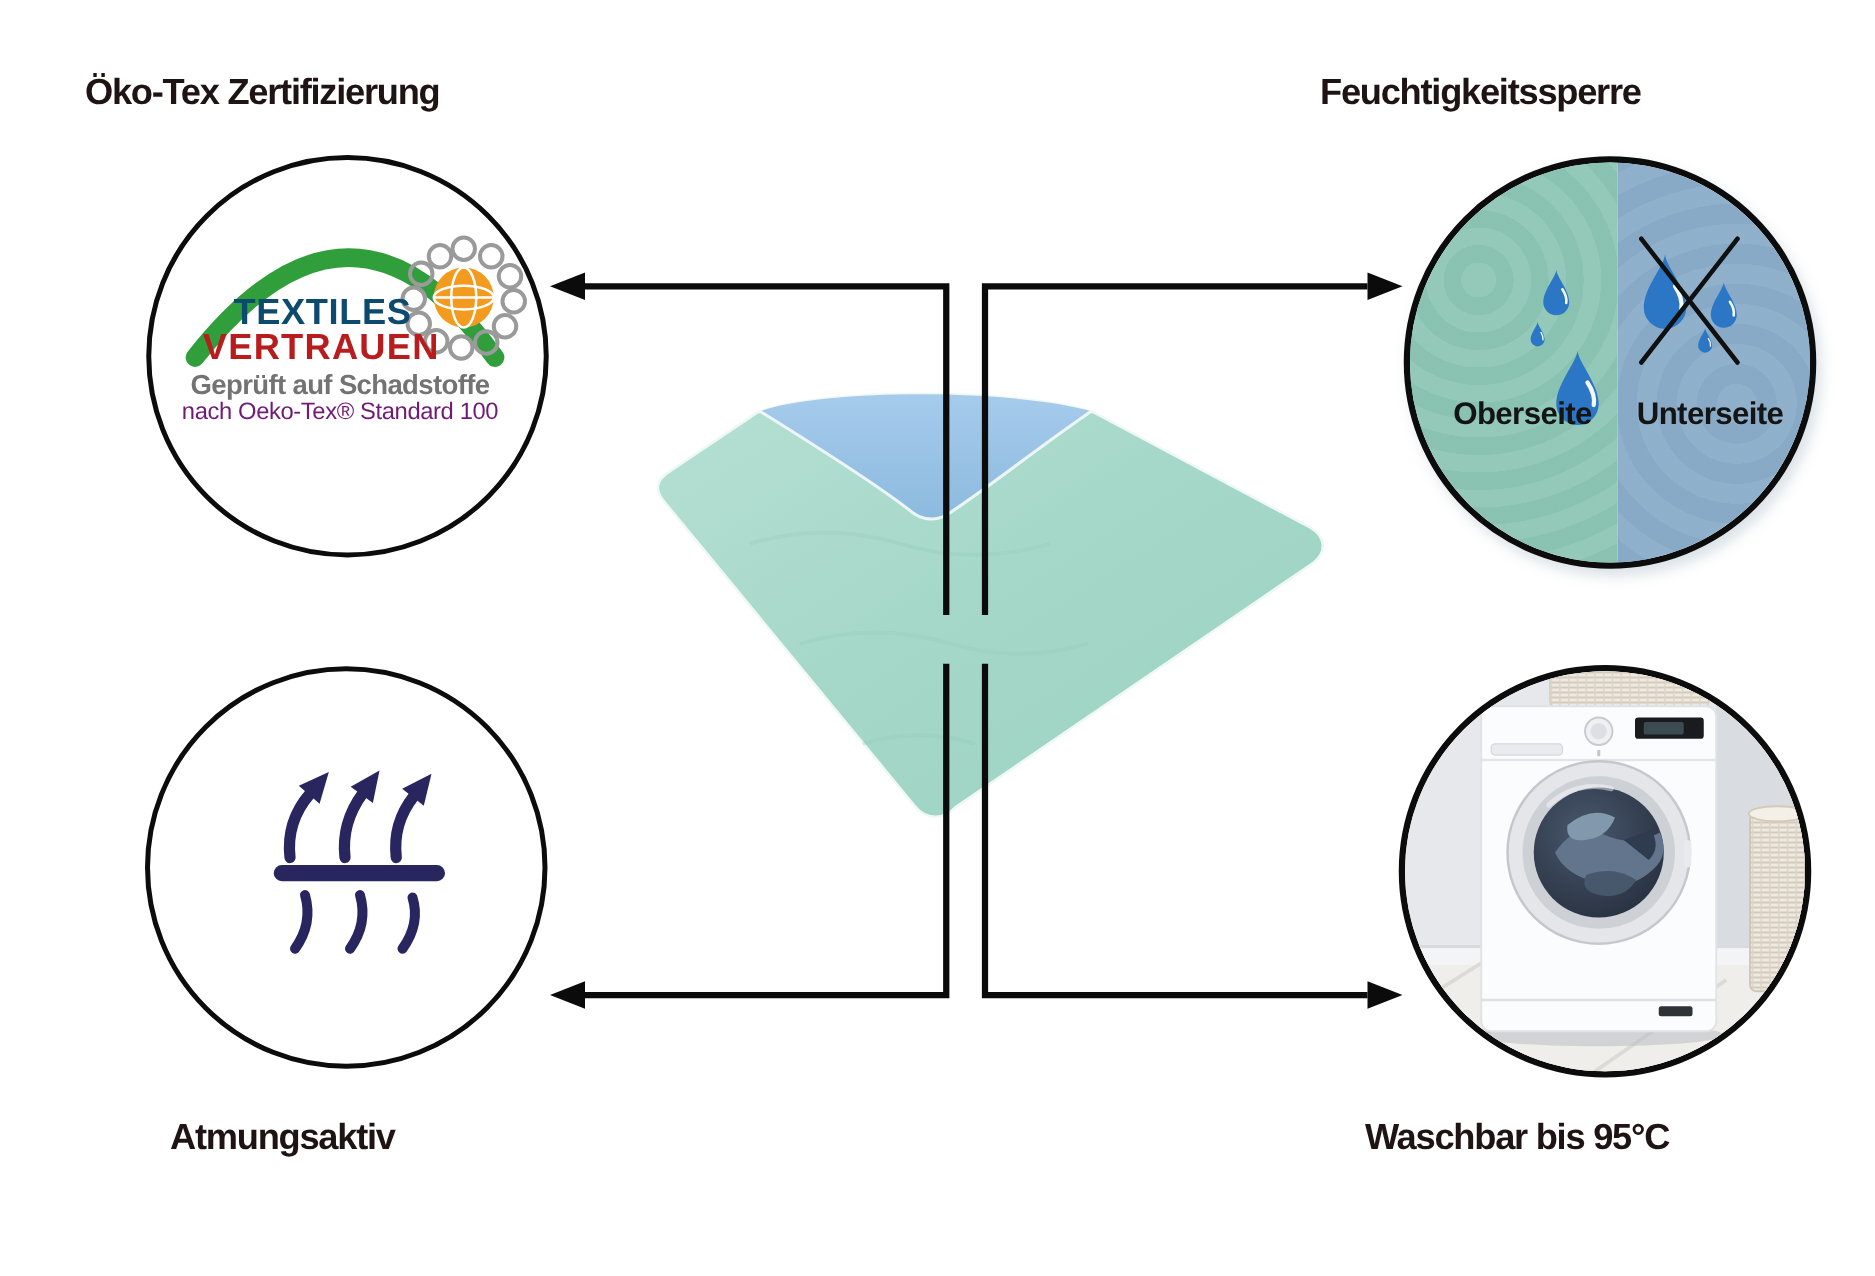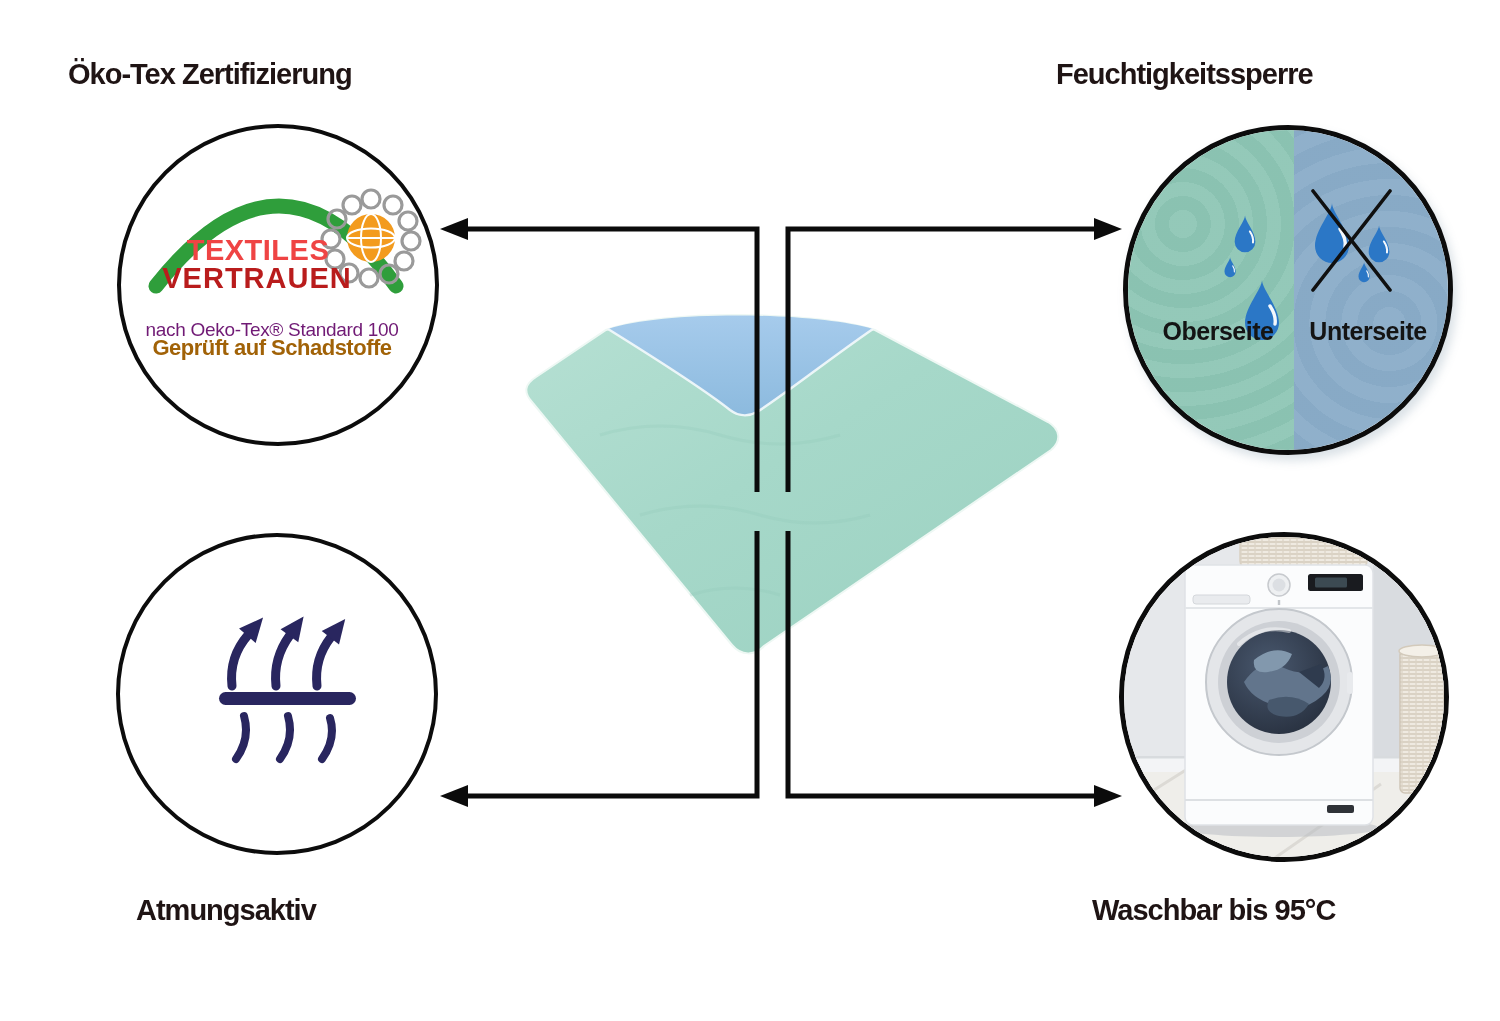--- a/index.html
+++ b/index.html
@@ -17,23 +17,23 @@
               box-shadow:4px 6px 10px rgba(110,140,160,.25);}
   .c-breathe{left:116px;top:533px;width:322px;height:322px;border:4px solid #0c0c0c;}
   .c-wash{left:1119px;top:532px;width:330px;height:330px;border:5px solid #0c0c0c;}
 
   .abs-svg{position:absolute;}
   .pad-svg{left:480px;top:295px;}
   .connectors{left:0;top:0;}
 
   
   .otx{position:absolute;text-align:center;white-space:nowrap;}
-  .otx.l1{left:-40px;right:0;top:106px;font-size:29px;font-weight:700;color:#ef4444;letter-spacing:0.5px;}
+  .otx.l1{left:-40px;right:0;top:106px;font-size:29px;font-weight:700;color:#0c4a6e;letter-spacing:0.5px;}
   .otx.l2{left:-26px;right:16px;top:134px;font-size:29px;font-weight:700;color:#b91c1c;letter-spacing:1px;}
-  .otx.l3{left:-12px;right:0;top:167px;font-size:22px;font-weight:700;color:#a16207;letter-spacing:-0.5px;margin-top:40px;}
+  .otx.l3{left:-12px;right:0;top:167px;font-size:22px;font-weight:700;color:#737373;letter-spacing:-0.5px;}
   .otx.l4{left:-12px;right:0;top:191px;font-size:19px;font-weight:400;color:#701a75;letter-spacing:-0.3px;}
 
   
   .half{position:absolute;top:-5px;bottom:-5px;}
   .half.left{left:-5px;width:171px;background:#8ec6b5;
     background-image:repeating-radial-gradient(circle at 35% 30%,rgba(255,255,255,0.05) 0 14px,rgba(70,120,105,0.05) 14px 28px);}
   .half.right{left:166px;right:-5px;background:#8badc9;
     background-image:repeating-radial-gradient(circle at 60% 60%,rgba(255,255,255,0.04) 0 16px,rgba(60,90,120,0.04) 16px 32px);}
   .side-label{position:absolute;top:187px;font-size:25px;font-weight:700;color:#141414;text-align:center;white-space:nowrap;letter-spacing:-0.5px;}
   .lbl-ober{left:0px;width:180px;}

